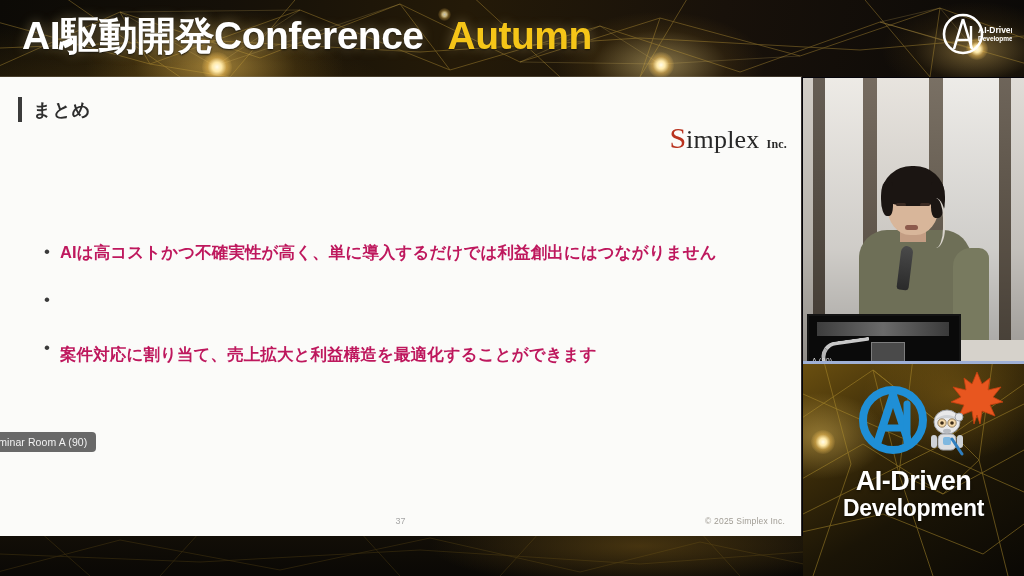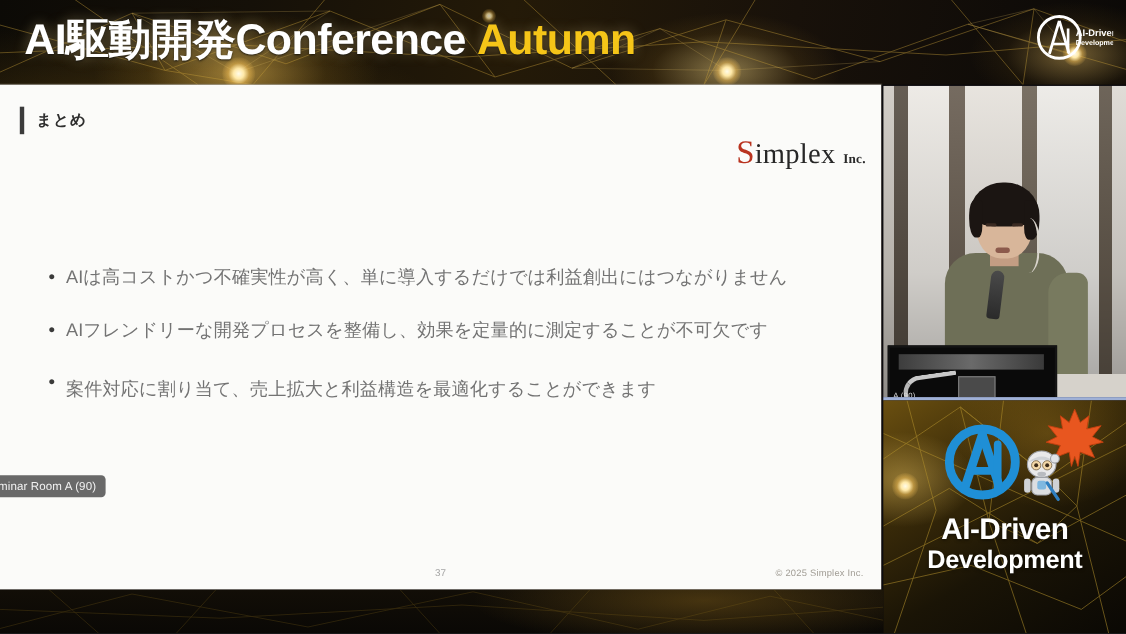--- a/index.html
+++ b/index.html
@@ -50,21 +50,21 @@
     font-size: 39px;
     font-weight: 700;
     letter-spacing: -0.5px;
     color: #ffffff;
     text-shadow: 0 0 12px rgba(255,230,160,0.35), 0 1px 2px rgba(0,0,0,0.9);
     white-space: nowrap;
     z-index: 4;
   }
   #header-title .accent {
     color: #f5c518;
-    margin-left: 10px;
+    margin-left: 24px;
   }
   #header-logo {
     position: absolute;
     right: 12px; top: 6px;
     width: 74px; height: 60px;
     z-index: 4;
   }
 
   
   #slide {
@@ -80,21 +80,21 @@
     left: 18px; top: 20px;
     display: flex;
     align-items: center;
     gap: 11px;
   }
   #slide-title-bar {
     width: 4px; height: 25px;
     background: #3b3b3b;
   }
   #slide-title {
-    font-size: 14px;
+    font-size: 18px;
     font-weight: 700;
     color: #2e2e2e;
     letter-spacing: 1px;
   }
   #simplex-logo {
     position: absolute;
     right: 14px; top: 22px;
     display: flex;
     align-items: baseline;
     font-family: "Liberation Serif", "DejaVu Serif", serif;
@@ -135,22 +135,23 @@
     width: 16px;
     flex: 0 0 16px;
     font-size: 17px;
     line-height: 30px;
     color: #3a3a3a;
     text-align: left;
   }
   .bullet-text {
     font-size: 16.5px;
     line-height: 30px;
-    color: #737373;
+    color: #be185d;
     letter-spacing: 0.1px;
+    font-weight: bold;
   }
   .bullet-text .line2 {
     display: block;
     margin-top: 6px;
   }
 
   #slide-footer-page {
     position: absolute;
     left: 0; right: 0; bottom: 10px;
     text-align: center;
@@ -452,23 +453,20 @@
 
     <div id="bullets">
       <div class="bullet-row">
         <div class="bullet-dot">•</div>
         <div class="bullet-text">
           <span>AIは高コストかつ不確実性が高く、単に導入するだけでは利益創出にはつながりません</span>
         </div>
       </div>
       <div class="bullet-row">
         <div class="bullet-dot">•</div>
-        <div class="bullet-text">
-          <span>AIフレンドリーな開発プロセスを整備し、効果を定量的に測定することが不可欠です</span>
-        </div>
       </div>
       <div class="bullet-row">
         <div class="bullet-dot">•</div>
         <div class="bullet-text">
           <span class="line2">案件対応に割り当て、売上拡大と利益構造を最適化することができます</span>
         </div>
       </div>
     </div>
 
     <div id="slide-footer-page">37</div>

